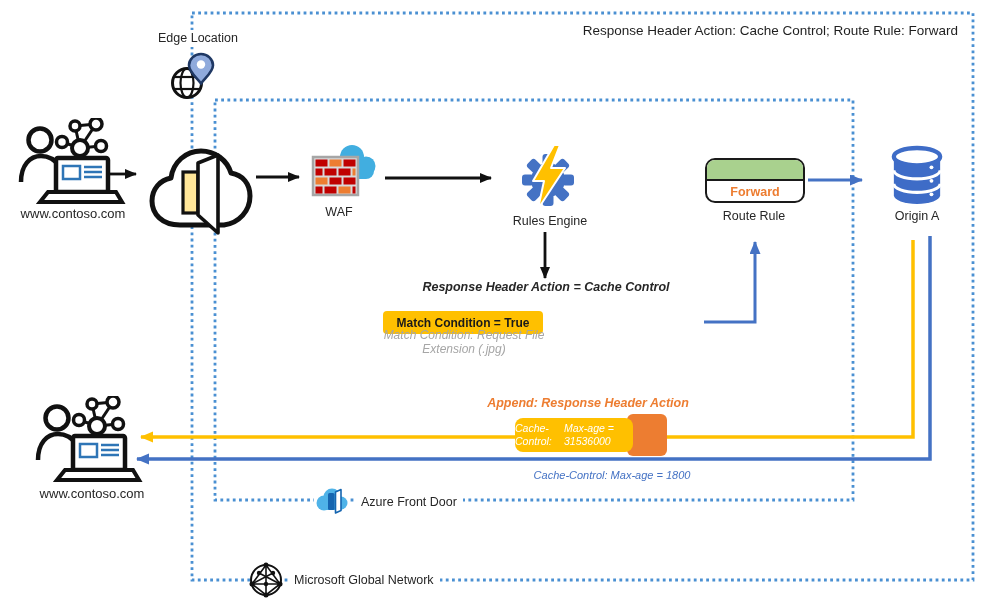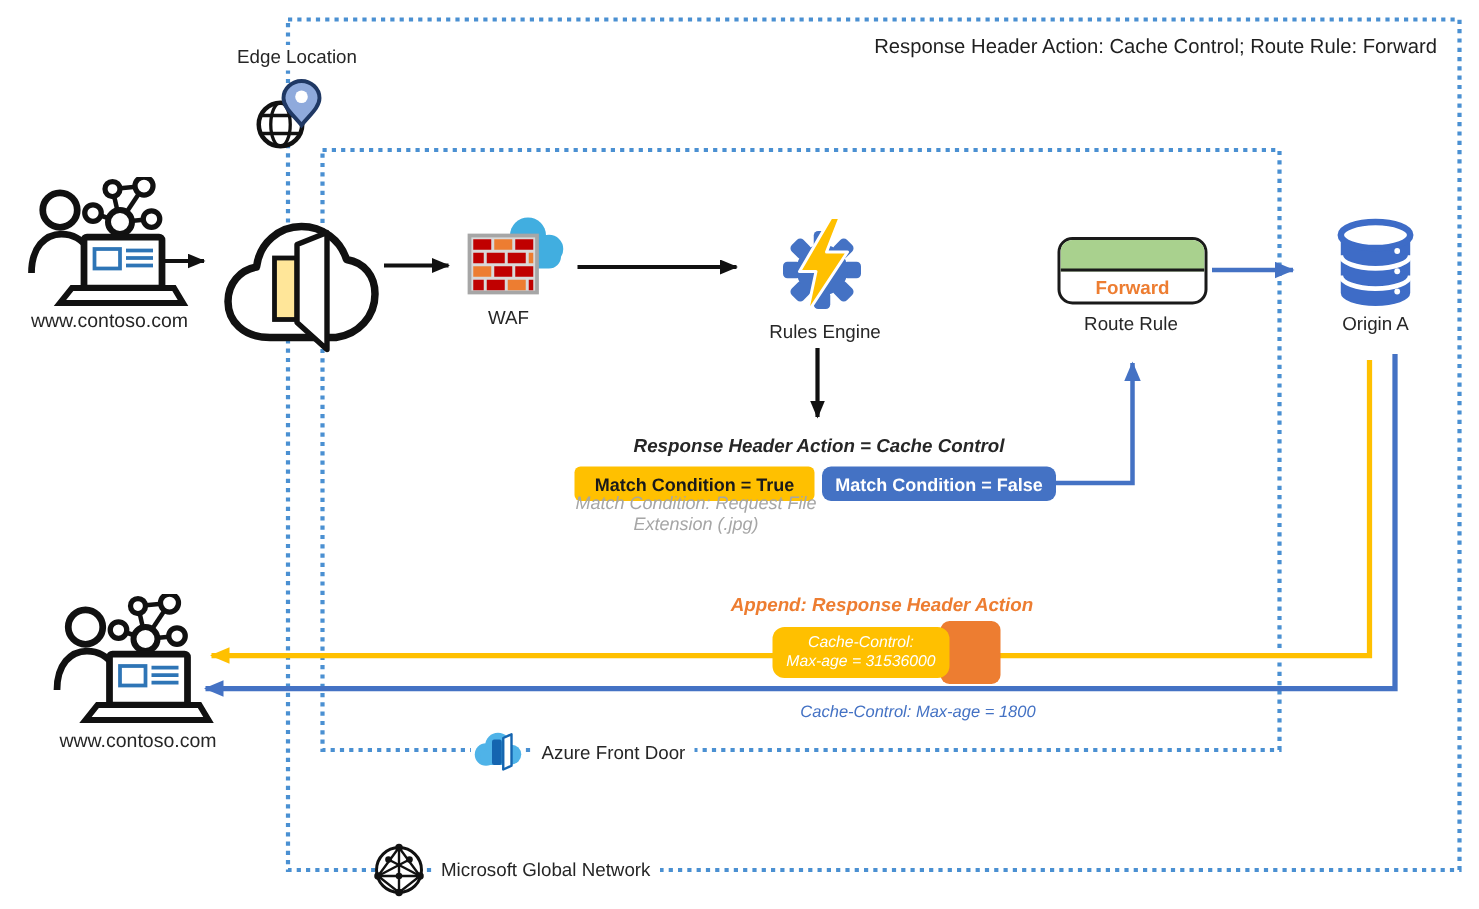--- a/index.html
+++ b/index.html
@@ -30,21 +30,21 @@
   .badge.true{background:var(--yellow);color:#1a1a1a;}
   .badge.false{background:var(--blue);color:#fff;border-radius:6px;}
   .route-box{width:100px;height:45px;border:2.2px solid #1a1a1a;border-radius:10px;overflow:hidden;
              background:#fff;box-sizing:border-box;}
   .route-top{height:19px;background:var(--green);border-bottom:2.2px solid #1a1a1a;}
   .route-bottom{height:21px;display:flex;align-items:center;justify-content:center;
                 color:var(--orange);font-weight:bold;font-size:12.5px;}
   .cache-wrap{width:152px;height:42px;}
   .cache-orange{position:absolute;left:112px;top:0;width:40px;height:42px;border-radius:6px;background:var(--orange);}
   .cache-yellow{position:absolute;left:0;top:4px;width:118px;height:34px;border-radius:8px;background:var(--yellow);
-                display:flex;flex-direction:column;align-items:center;justify-content:center;
+                display:flex;flex-direction:row;align-items:center;justify-content:center;
                 color:#fff;font-size:10.5px;font-style:italic;line-height:1.25;}
   .whitebg{background:#fff;padding:1px 6px;}
   .append-label{font-size:12.5px;color:var(--orange);font-weight:bold;font-style:italic;}
   .cache1800{font-size:11px;color:var(--blue);font-style:italic;}
 </style>
 </head>
 <body>
 
 <div id="canvas">
 
@@ -177,24 +177,23 @@
     <path d="M4,12 L4,52 A24,9 0 0 0 52,52 L52,12 Z" style="fill:var(--db-blue)"></path>
     <path d="M4,26 A24,9 0 0 0 52,26" fill="none" stroke="#fff" stroke-width="3.2"></path>
     <path d="M4,40 A24,9 0 0 0 52,40" fill="none" stroke="#fff" stroke-width="3.2"></path>
     <ellipse cx="28" cy="12" rx="24" ry="9" fill="#fff" style="stroke:var(--db-blue)" stroke-width="4.5"></ellipse>
     <circle cx="43" cy="23" r="2" fill="#fff"></circle>
     <circle cx="43" cy="37" r="2" fill="#fff"></circle>
     <circle cx="43" cy="51" r="2" fill="#fff"></circle>
   </svg>
   <div class="abs label ctr" style="left:917px;top:209px;">Origin A</div>
 
-  <div class="abs label ctr bolditalic" style="left:546px;top:290px;">Response Header Action = Cache Control</div>
+  <div class="abs label ctr bolditalic" style="left:546px;top:280px;">Response Header Action = Cache Control</div>
 
   <div class="abs badge true" style="left:383px;top:311px;width:160px;">Match Condition = True</div>
-  <div class="abs badge false" style="left:548px;top:311px;width:156px;">Match Condition = False</div>
 
   <div class="abs note ctr" style="left:464px;top:328px;">
     <span>Match Condition: Request File</span><br>
     <span>Extension (.jpg)</span>
   </div>
 
   <div class="abs append-label ctr" style="left:588px;top:396px;">Append: Response Header Action</div>
 
   <div class="abs cache-wrap" style="left:515px;top:414px;">
     <div class="cache-orange"></div>

